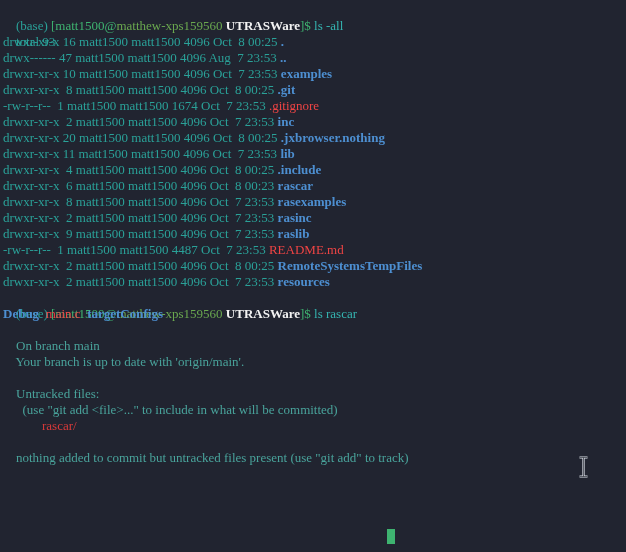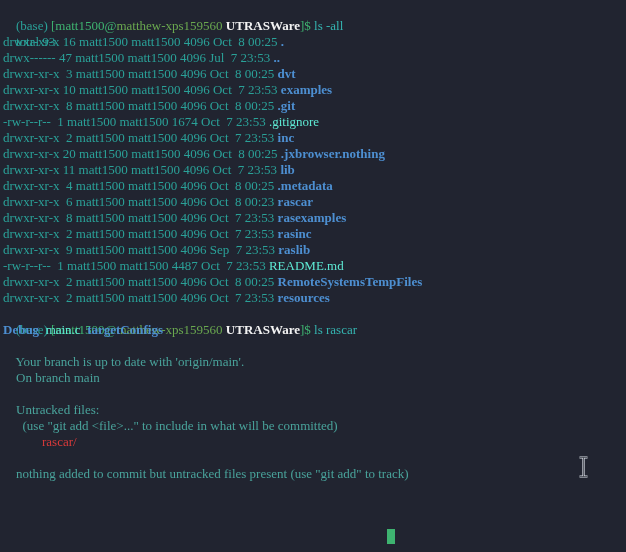--- a/index.html
+++ b/index.html
@@ -39,21 +39,21 @@
 
   
   .c-conda   { color: #2aa198; }               
   .c-user    { color: #3eb370; }               
   .c-host    { color: #6aa84f; }               
   .c-dirname { color: #f2f2f2; font-weight: bold; }  
   .c-sigil   { color: #3eb370; }               
   .c-cmd     { color: #35b4b0; }               
   .c-out     { color: #2aa198; }               
   .c-dir     { color: #4d8fd1; font-weight: bold; } 
-  .c-file    { color: #5eead4; }               
+  .c-file    { color: #ef4444; }               
   .c-git     { color: #49a39b; }               
   .c-red     { color: #d83a3a; }               
 
   
   #block-cursor {
     position: absolute;
     width: 8px;
     height: 15px;
     background: #3eb370;
   }
@@ -72,50 +72,49 @@
   <div class="line">
     <span class="seg c-conda">(base) </span><span class="seg c-user">[matt1500@</span><span class="seg c-host">matthew-xps159560</span><span class="seg c-host"> </span><span class="seg c-dirname">UTRASWare</span><span class="seg c-sigil">]$ </span><span class="seg c-cmd">ls -all</span>
   </div>
 
   <div class="line">
     <span class="seg c-out">total 93</span>
   </div>
 
   <div id="ls-entries">
       <div class="line"><span class="seg c-out">drwxr-xr-x 16 matt1500 matt1500 4096 Oct  8 00:25 </span><span class="seg c-dir">.</span></div>
-      <div class="line"><span class="seg c-out">drwx------ 47 matt1500 matt1500 4096 Jul  7 23:53 </span><span class="seg c-dir">..</span></div>
-      <div class="line"><span class="seg c-out">drwxr-xr-x  3 matt1500 matt1500 4096 Oct  8 00:25 </span><span class="seg c-dir">dvt</span></div>
+      <div class="line"><span class="seg c-out">drwx------ 47 matt1500 matt1500 4096 Aug  7 23:53 </span><span class="seg c-dir">..</span></div>
       <div class="line"><span class="seg c-out">drwxr-xr-x 10 matt1500 matt1500 4096 Oct  7 23:53 </span><span class="seg c-dir">examples</span></div>
       <div class="line"><span class="seg c-out">drwxr-xr-x  8 matt1500 matt1500 4096 Oct  8 00:25 </span><span class="seg c-dir">.git</span></div>
       <div class="line"><span class="seg c-out">-rw-r--r--  1 matt1500 matt1500 1674 Oct  7 23:53 </span><span class="seg c-file">.gitignore</span></div>
       <div class="line"><span class="seg c-out">drwxr-xr-x  2 matt1500 matt1500 4096 Oct  7 23:53 </span><span class="seg c-dir">inc</span></div>
       <div class="line"><span class="seg c-out">drwxr-xr-x 20 matt1500 matt1500 4096 Oct  8 00:25 </span><span class="seg c-dir">.jxbrowser.nothing</span></div>
       <div class="line"><span class="seg c-out">drwxr-xr-x 11 matt1500 matt1500 4096 Oct  7 23:53 </span><span class="seg c-dir">lib</span></div>
-      <div class="line"><span class="seg c-out">drwxr-xr-x  4 matt1500 matt1500 4096 Oct  8 00:25 </span><span class="seg c-dir">.metadata</span></div>
+      <div class="line"><span class="seg c-out">drwxr-xr-x  4 matt1500 matt1500 4096 Oct  8 00:25 </span><span class="seg c-dir">.include</span></div>
       <div class="line"><span class="seg c-out">drwxr-xr-x  6 matt1500 matt1500 4096 Oct  8 00:23 </span><span class="seg c-dir">rascar</span></div>
       <div class="line"><span class="seg c-out">drwxr-xr-x  8 matt1500 matt1500 4096 Oct  7 23:53 </span><span class="seg c-dir">rasexamples</span></div>
       <div class="line"><span class="seg c-out">drwxr-xr-x  2 matt1500 matt1500 4096 Oct  7 23:53 </span><span class="seg c-dir">rasinc</span></div>
-      <div class="line"><span class="seg c-out">drwxr-xr-x  9 matt1500 matt1500 4096 Sep  7 23:53 </span><span class="seg c-dir">raslib</span></div>
+      <div class="line"><span class="seg c-out">drwxr-xr-x  9 matt1500 matt1500 4096 Oct  7 23:53 </span><span class="seg c-dir">raslib</span></div>
       <div class="line"><span class="seg c-out">-rw-r--r--  1 matt1500 matt1500 4487 Oct  7 23:53 </span><span class="seg c-file">README.md</span></div>
       <div class="line"><span class="seg c-out">drwxr-xr-x  2 matt1500 matt1500 4096 Oct  8 00:25 </span><span class="seg c-dir">RemoteSystemsTempFiles</span></div>
       <div class="line"><span class="seg c-out">drwxr-xr-x  2 matt1500 matt1500 4096 Oct  7 23:53 </span><span class="seg c-dir">resources</span></div>
     </div>
 
   <div class="line">
     <span class="seg c-conda">(base) </span><span class="seg c-user">[matt1500@</span><span class="seg c-host">matthew-xps159560</span><span class="seg c-host"> </span><span class="seg c-dirname">UTRASWare</span><span class="seg c-sigil">]$ </span><span class="seg c-cmd">ls rascar</span>
   </div>
 
   <div class="line" id="rascar-line"><span class="seg c-dir">Debug</span><span class="seg c-out">  </span><span class="seg c-file">main.c</span><span class="seg c-out">  </span><span class="seg c-dir">targetConfigs</span></div>
 
 
   <div class="line">
-    <span class="seg c-git">Your branch is up to date with 'origin/main'.</span>
+    <span class="seg c-git">On branch main</span>
   </div>
   <div class="line">
-    <span class="seg c-git">On branch main</span>
+    <span class="seg c-git">Your branch is up to date with 'origin/main'.</span>
   </div>
   <div class="line blank">&nbsp;</div>
   <div class="line">
     <span class="seg c-git">Untracked files:</span>
   </div>
   <div class="line">
     <span class="seg c-git">  (use "git add &lt;file&gt;..." to include in what will be committed)</span>
   </div>
   <div class="line">
     <span class="seg c-git">        </span><span class="seg c-red">rascar/</span>

